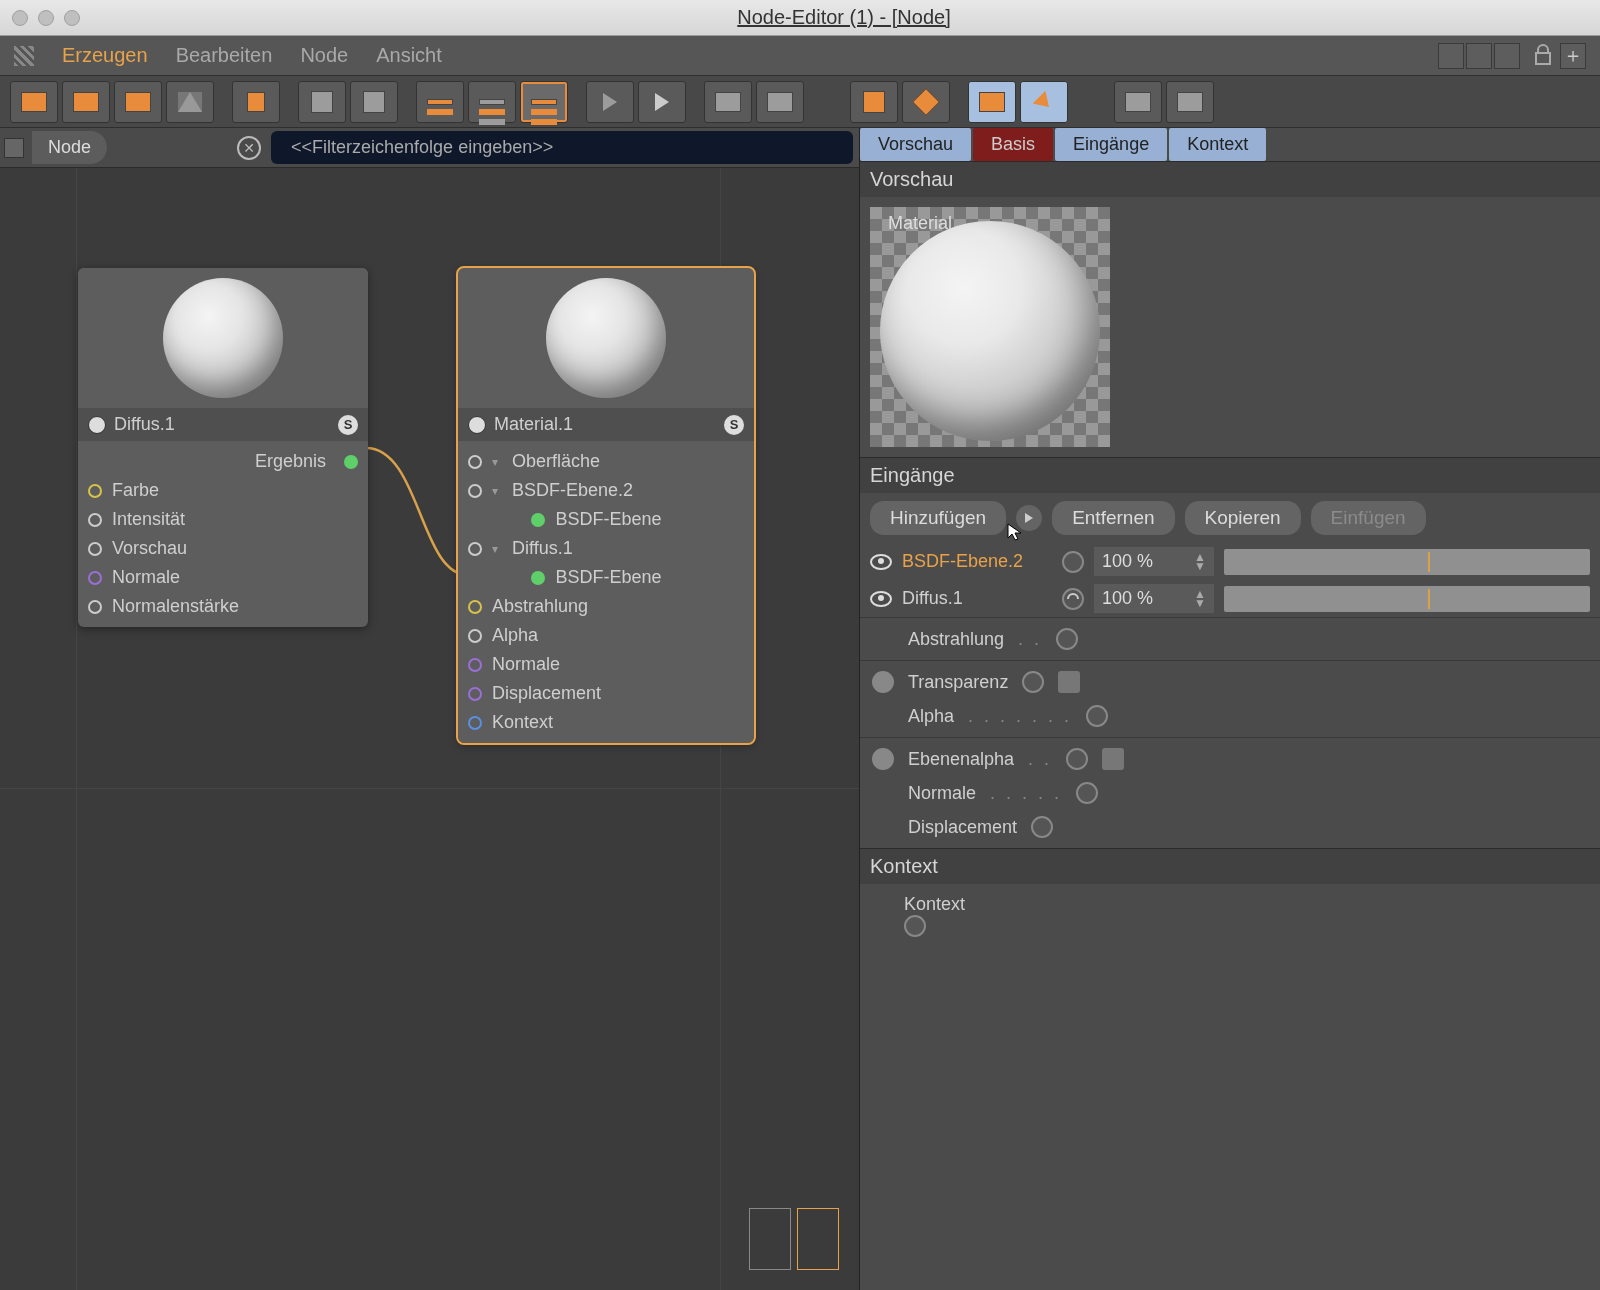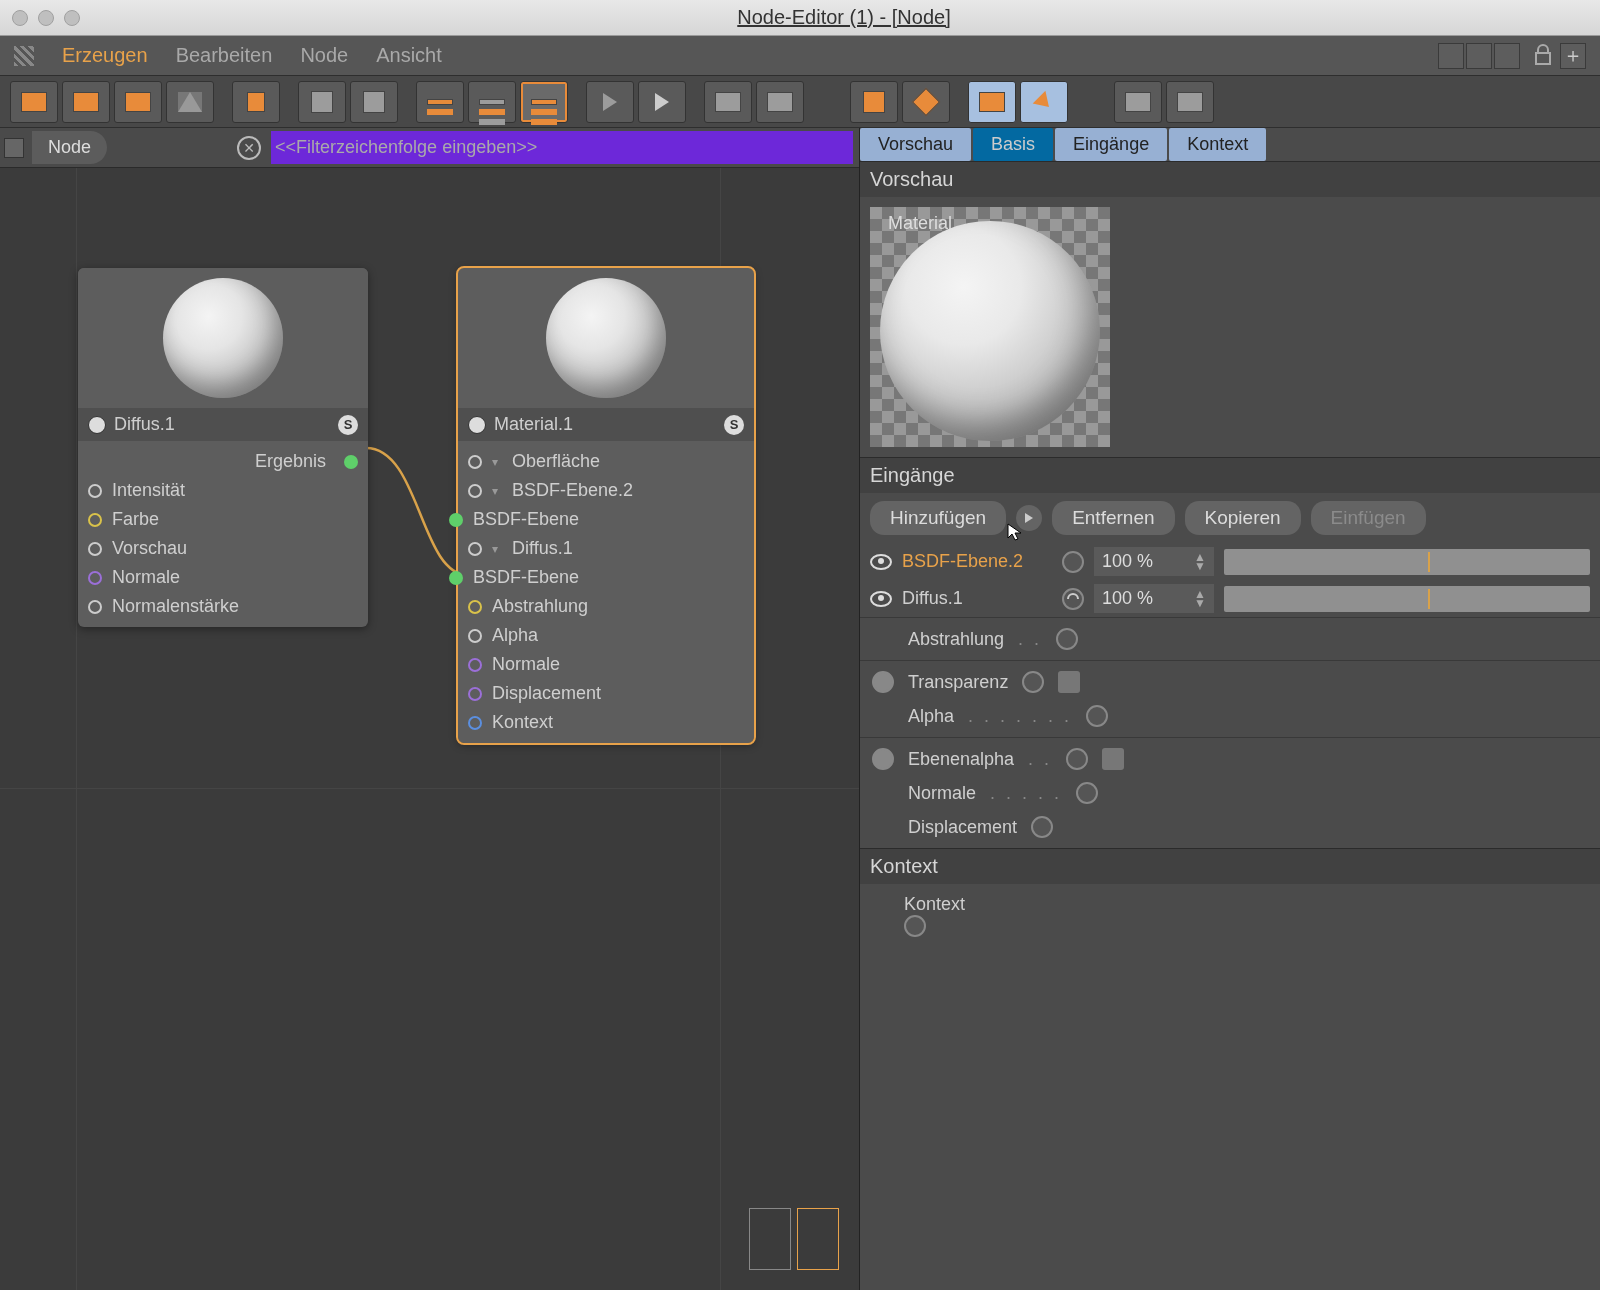--- a/index.html
+++ b/index.html
@@ -30,21 +30,21 @@
 
   
   .main { display: flex; height: calc(1290px - 36px - 40px - 52px); }
   .left { width: 860px; background: #3b3b3b; display: flex; flex-direction: column; border-right: 1px solid #222; }
   .right { flex: 1; background: #4b4b4b; display: flex; flex-direction: column; }
 
   
   .lbar { height: 40px; display: flex; align-items: center; background: #4a4a4a; border-bottom: 1px solid #2a2a2a; padding-left: 4px; }
   .crumb { background: #5c5c5c; padding: 6px 16px; border-radius: 0 20px 20px 0; color: #ddd; margin-left: 8px; }
   .xbtn { width: 24px; height: 24px; border-radius: 50%; border:2px solid #bbb; color:#bbb; display:flex;align-items:center;justify-content:center; margin: 0 10px; font-size:14px;}
-  .filter { flex:1; background:#6d28d9; color:#aaa; padding:6px 4px; margin-right:6px; border-radius:0;}
+  .filter { flex:1; background:#0f172a; color:#aaa; padding:6px 20px; margin-right:6px; border-radius:6px;}
 
   
   .canvas { flex:1; position: relative; background: #3b3b3b; }
   .gridv, .gridh { position:absolute; background:#454545; }
   .gridv { width:1px; top:0; bottom:0; }
   .gridh { height:1px; left:0; right:0; }
 
   .node { position:absolute; background:#5d5d5d; border-radius:6px; box-shadow: 0 2px 8px rgba(0,0,0,.4); }
   .node.sel { outline: 2px solid #e8a24a; }
   .node .preview { height: 140px; display:flex; justify-content:center; align-items:center; background:#5d5d5d; border-radius:6px 6px 0 0;}
@@ -60,27 +60,27 @@
   .node .hdr .si { margin-left:auto; width:20px;height:20px;border-radius:50%;background:#ddd;color:#333;font-weight:bold;font-size:13px;display:flex;align-items:center;justify-content:center;}
   .ports { padding:6px 0;}
   .port { display:flex; align-items:center; gap:10px; padding: 4px 10px; position:relative;}
   .port .dot { width:14px; height:14px; border-radius:50%; border:2px solid #888; flex-shrink:0;}
   .dot.y{border-color:#d9c24a;} .dot.g{border-color:#ccc;}
   .dot.gr{border-color:#5fcf6a;background:#5fcf6a;} .dot.p{border-color:#9b6fd8;}
   .dot.b{border-color:#5b8fe0;} .dot.filledg{border-color:#5fcf6a;background:#5fcf6a;}
   .port.out { justify-content:flex-end;}
   .port.out .dot{ margin-left:8px;}
   .carets { color:#999; font-size:12px; margin-right:4px;}
-  .indent1{padding-left:36px;} .indent2{padding-left:37px;}
+  .indent1{padding-left:36px;} .indent2{padding-left:37px;justify-content:center;}
 
   .wire { position:absolute; pointer-events:none; }
 
   
   .tabs { display:flex; background:#4b4b4b; }
-  .tab { padding:6px 18px; background:#0369a1; color:#ccc; margin-right:2px; border-radius:2px;}
+  .tab { padding:6px 18px; background:#7f1d1d; color:#ccc; margin-right:2px; border-radius:2px;}
   .tab.active { background:#97b0d3; color:#222;}
   .sect-title { background:#414141; color:#d6d6d6; padding:6px 10px; font-size:20px; border-top:1px solid #2b2b2b;}
 
   .preview-box { padding:10px; }
   .preview-box .pv { width:240px; height:240px; position:relative; }
   .preview-box .pv .lbl { position:absolute; top:6px; left:18px; color:#ddd; font-size:18px;}
   .bigsphere { width:220px; height:220px; border-radius:50%; position:absolute; left:10px; top:14px; background: radial-gradient(circle at 38% 30%, #f4f4f4 0%, #e9e9e9 28%, #c2c2c2 62%, #8a8a8a 100%); box-shadow: inset -12px -20px 30px rgba(0,0,0,.3);}
 
   .btnrow { display:flex; gap:10px; padding:8px 10px; align-items:center;}
   .rbtn { background:#646464; color:#dcdcdc; border-radius:14px; padding:6px 20px; font-size:19px;}
@@ -254,26 +254,26 @@
           <div class="ci"></div>
           <span>Diffus.1</span>
           <div class="si">S</div>
         </div>
         <div class="ports">
           <div class="port out">
               <span>Ergebnis</span>
               <div class="dot filledg"></div>
             </div>
           <div class="port">
+              <div class="dot y"></div>
+              <span>Farbe</span>
+            </div>
+          <div class="port">
               <div class="dot g"></div>
               <span>Intensität</span>
-            </div>
-          <div class="port">
-              <div class="dot y"></div>
-              <span>Farbe</span>
             </div>
           <div class="port">
               <div class="dot g"></div>
               <span>Vorschau</span>
             </div>
           <div class="port">
               <div class="dot p"></div>
               <span>Normale</span>
             </div>
           <div class="port">

